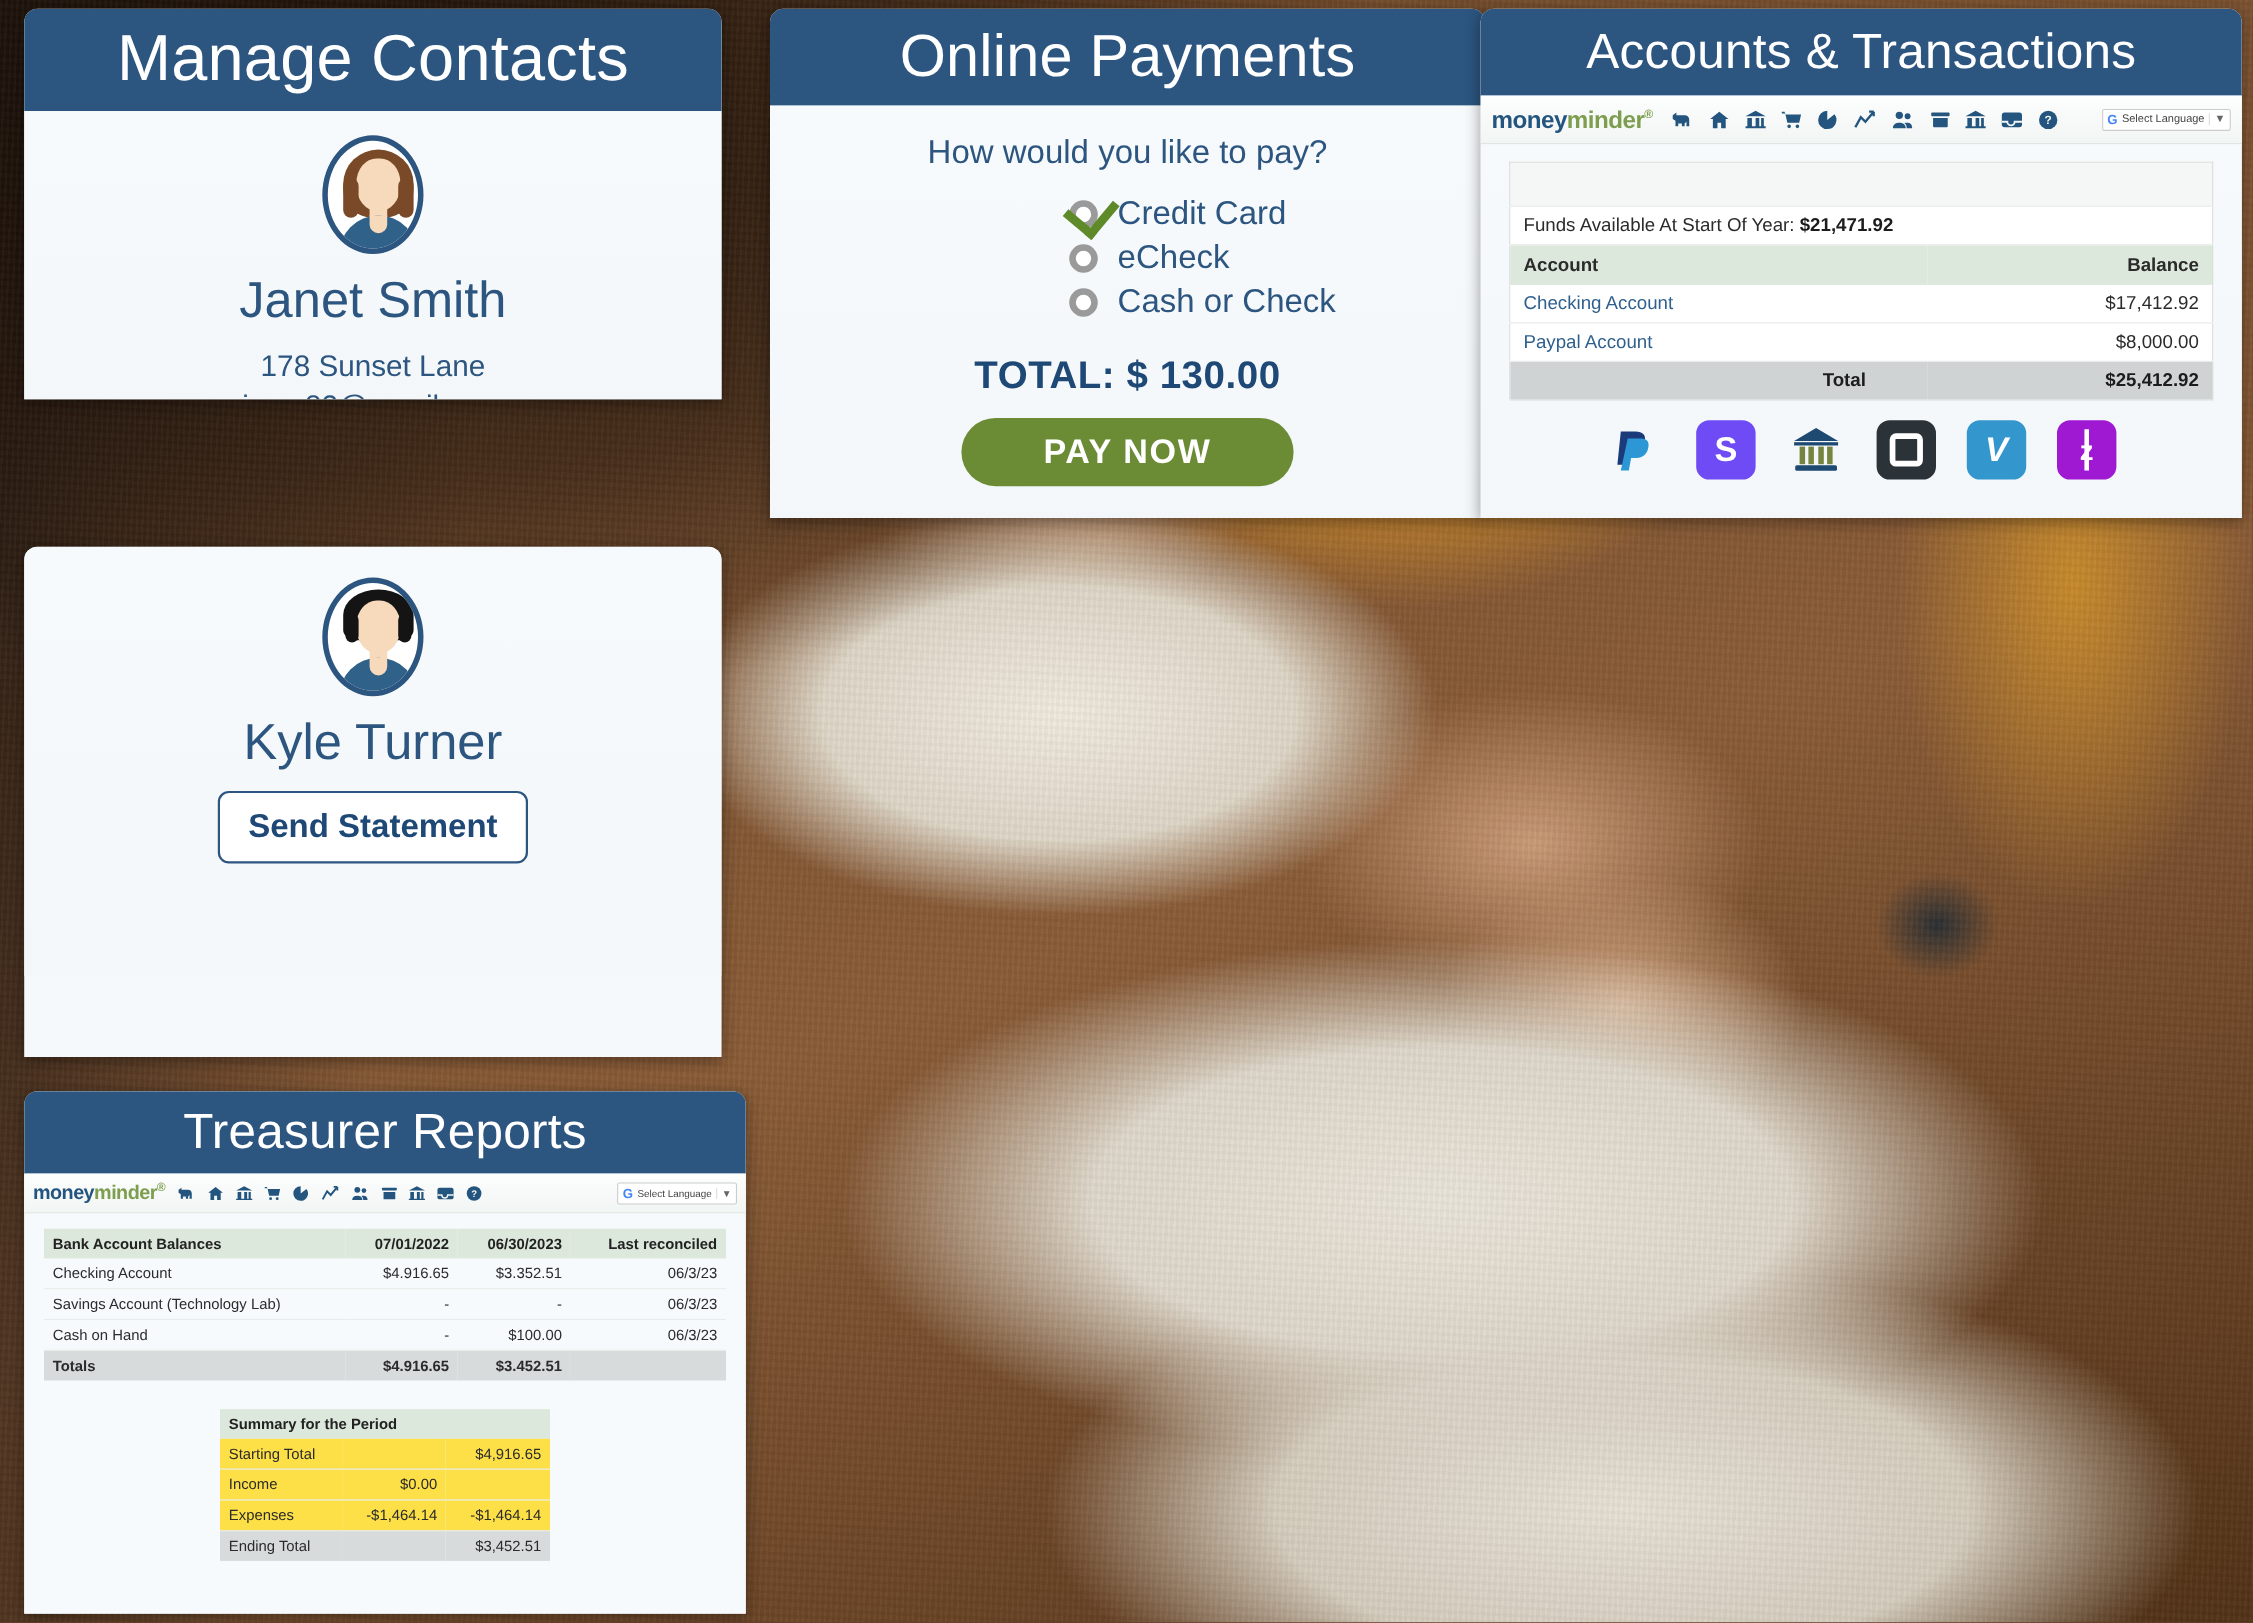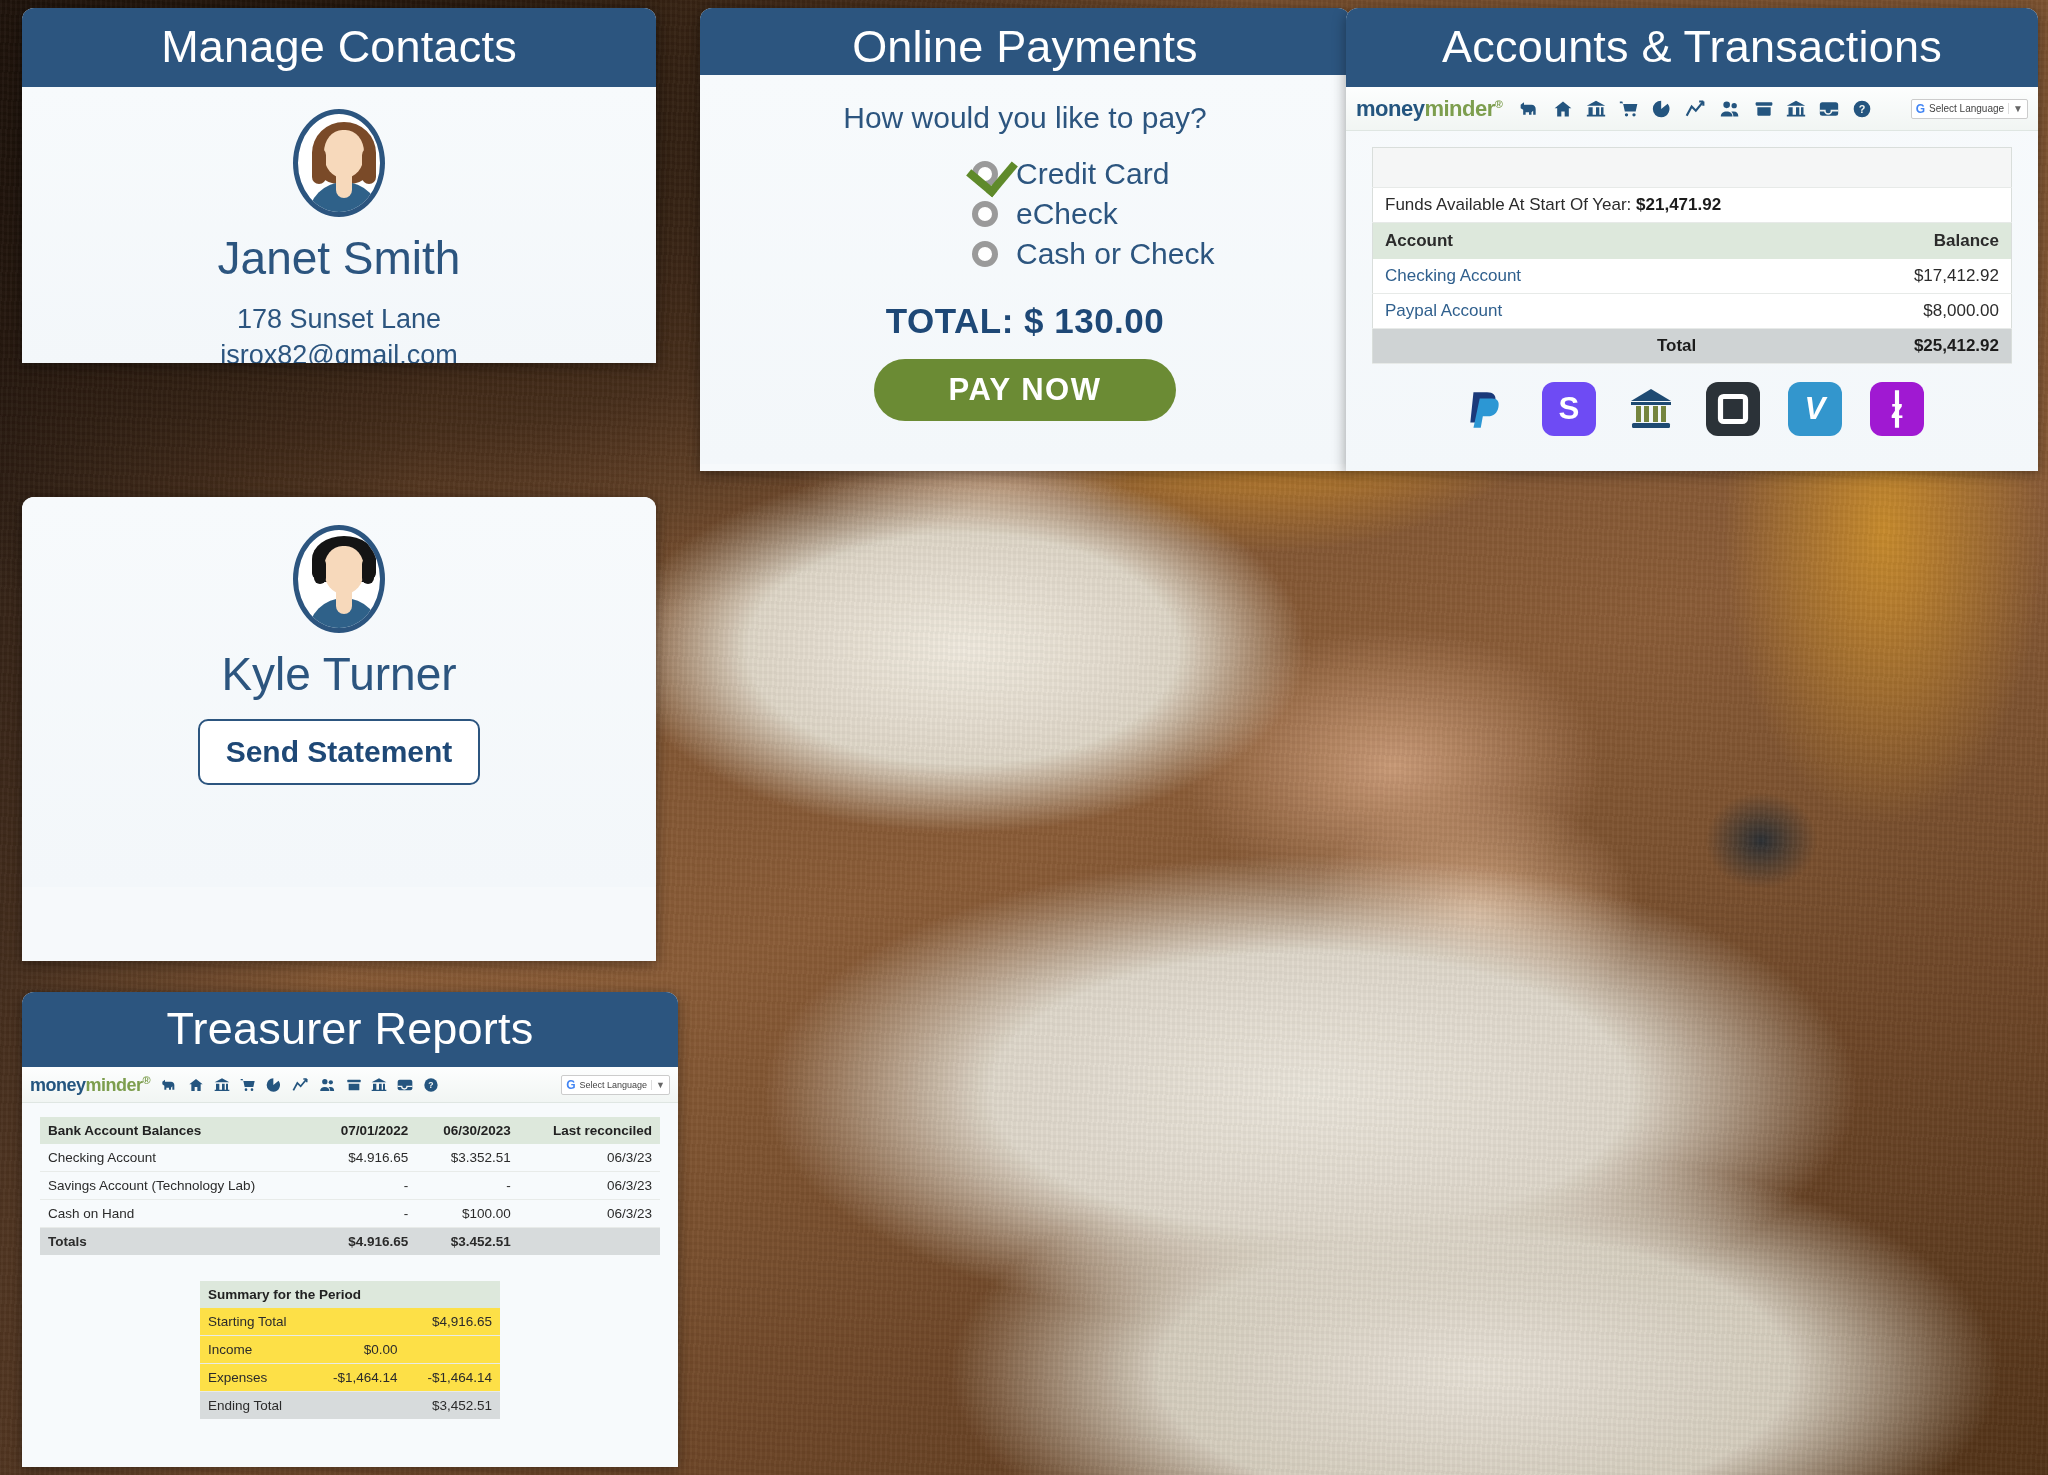--- a/index.html
+++ b/index.html
@@ -57,21 +57,21 @@
     color: #ffffff;
     text-align: center;
     font-weight: 400;
     letter-spacing: .2px;
     font-family: "Liberation Sans", sans-serif;
   }
   .card-body { background: linear-gradient(180deg,#f7fafc 0%, #f3f7fa 100%); }
 
   
   #card-contacts { left: 22px; top: 8px; width: 634px; height: 355px; }
-  #card-contacts .card-header { font-size: 45px; line-height: 1; padding: 16px 0 18px; }
+  #card-contacts .card-header { font-size: 59px; line-height: 1; padding: 16px 0 18px; }
   #card-contacts .card-body { height: 281px; padding-top: 22px; }
 
   .avatar-ring {
     width: 92px; height: 108px; margin: 0 auto;
     border: 5px solid #2c557f; border-radius: 50%;
     background: #ffffff; position: relative; overflow: hidden;
   }
   .av-hair  { position:absolute; border-radius: 50% 50% 42% 42%; }
   .av-face  { position:absolute; background:#f7d9bb; border-radius: 46% 46% 48% 48%; }
   .av-body  { position:absolute; background:#2f6189; border-radius: 46px 46px 0 0; }
@@ -81,21 +81,21 @@
     text-align: center; color: #2c557f; font-weight: 400;
     font-size: 46px; line-height: 1; margin-top: 18px;
   }
   .person-meta {
     text-align: center; color: #2c557f; font-size: 27px;
     line-height: 1.35; margin-top: 20px;
   }
 
   
   #card-payments { left: 700px; top: 8px; width: 650px; height: 463px; }
-  #card-payments .card-header { font-size: 45px; line-height: 1; padding: 16px 0 6px; }
+  #card-payments .card-header { font-size: 54px; line-height: 1; padding: 16px 0 18px; }
   #card-payments .card-body { height: 389px; padding-top: 26px; }
 
   .pay-question {
     text-align: center; color: #2c557f; font-size: 30px; font-weight: 400;
   }
   .pay-options { margin: 22px 0 0 0; padding-left: 272px; }
   .pay-opt { display: flex; align-items: center; gap: 18px; margin-bottom: 6px; }
   .radio {
     width: 26px; height: 26px; border-radius: 50%;
     border: 6px solid #9a9a9a; background: #ffffff;

